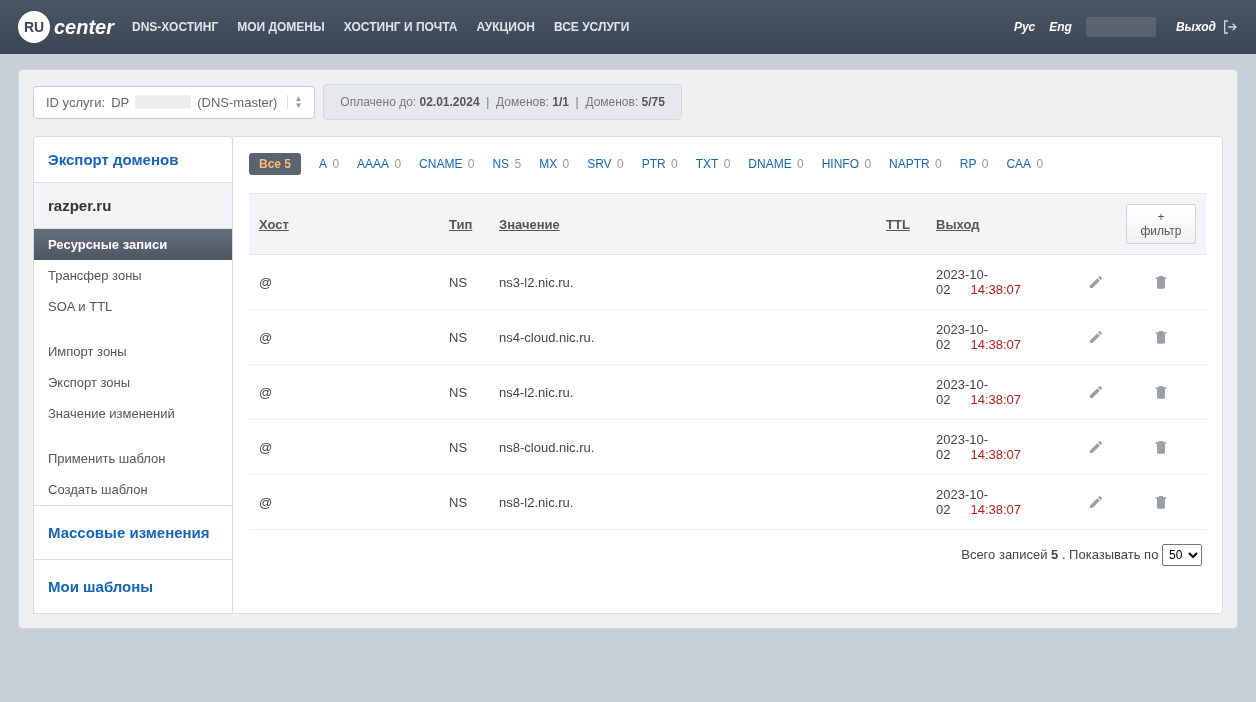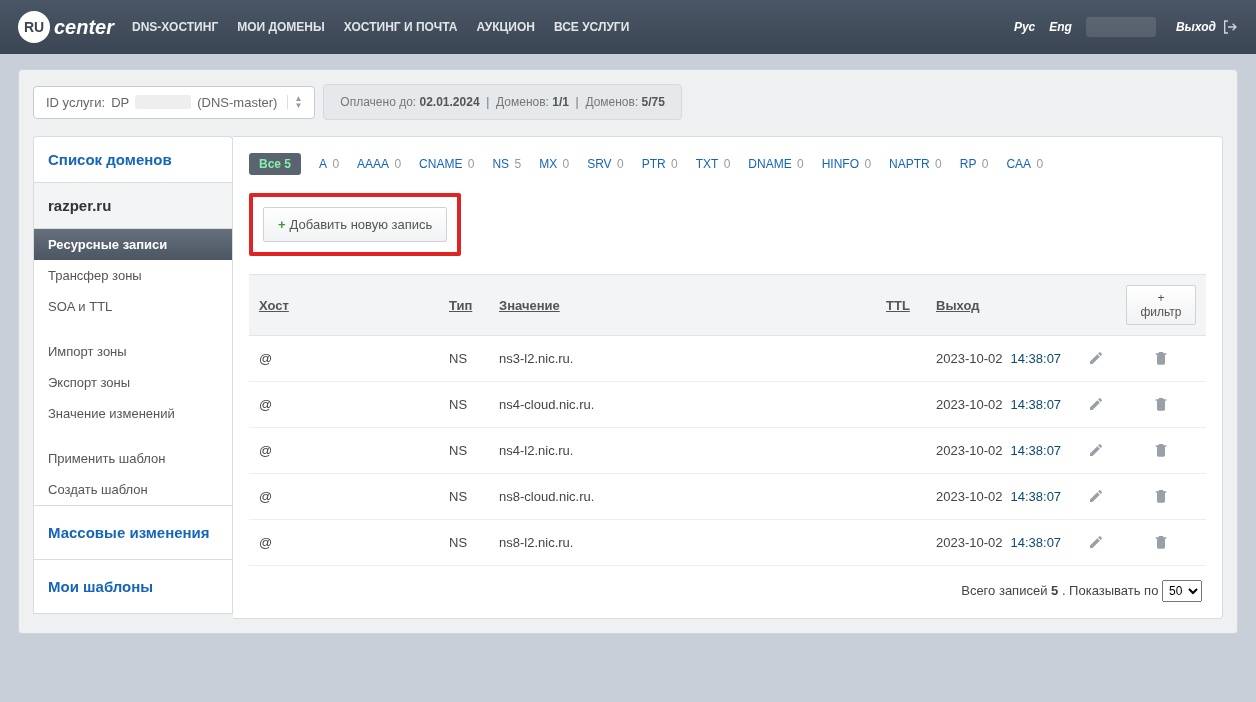--- a/index.html
+++ b/index.html
@@ -37,36 +37,36 @@
 .side-menu { border: 1px solid #d8dce1; border-top: none; background: #fff; }
 .side-menu a { display: block; padding: 8px 14px; font-size: 13px; color: #555; text-decoration: none; cursor: pointer; }
 .side-menu a.active { background: linear-gradient(to bottom, #66707c, #4c5662); color: #fff; font-weight: bold; }
 .side-menu .gap { height: 14px; }
 .side-sec { font-size: 15px; font-weight: bold; color: #1565b8; border-top: none; padding: 18px 14px; }
 
 .main { flex: 1; background: #fff; border: 1px solid #d8dce1; border-left: none; padding: 16px; border-radius: 0 4px 4px 0; }
 
 
 .pills { display: flex; gap: 18px; align-items: center; font-size: 12px; margin-bottom: 18px; }
-.pill-active { background: #5a6470; color: #86efac; padding: 4px 10px; border-radius: 3px; font-weight: bold; }
+.pill-active { background: #5a6470; color: #fdba74; padding: 4px 10px; border-radius: 3px; font-weight: bold; }
 .pill { color: #1565b8; cursor: pointer; }
 .pill .cnt { color: #999; margin-left: 2px; }
 
 
 .add-row { margin-bottom: 18px; }
 .add-highlight { display: inline-block; border: 4px solid #e02424; padding: 10px; border-radius: 2px; }
 .add-btn { background: linear-gradient(to bottom, #fff, #f1f2f3); border: 1px solid #cfd3d8; padding: 9px 14px; font-size: 13px; color: #555; cursor: pointer; border-radius: 2px; }
 .add-btn .plus { color: #3a9a3a; font-weight: bold; margin-right: 4px; }
 
 
 table.rec { width: 100%; border-collapse: collapse; font-size: 13px; }
 table.rec th { text-align: left; padding: 10px 10px; background: #f3f4f6; border-top: 1px solid #e0e3e7; border-bottom: 1px solid #e0e3e7; color: #555; font-weight: bold; text-decoration: underline; }
 table.rec th.nou { text-decoration: none; }
 table.rec td { padding: 12px 10px; border-bottom: 1px solid #eceef0; color: #444; }
-.date-dim { color: #0c4a6e; margin-left: 8px; }
+.date-dim { color: #b91c1c; margin-left: 20px; }
 .ico-btn { color: #9aa0a8; cursor: pointer; width: 20px; height: 20px; display: inline-flex; align-items: center; justify-content: center; }
 .ico-btn svg { width: 16px; height: 16px; }
 .filter-btn { background: linear-gradient(to bottom,#fff,#f1f2f3); border: 1px solid #cfd3d8; padding: 5px 10px; font-size: 12px; color: #555; cursor: pointer; border-radius: 2px; text-align: center; }
 
 .pager { text-align: right; font-size: 13px; color: #444; padding: 14px 4px 0; }
 .pager select { font-size: 12px; padding: 2px; }
 </style>
 </head>
 <body>
 
@@ -117,21 +117,21 @@
         <b>1/1</b>
         &nbsp;|&nbsp;
         <span>Доменов:</span>
         <b>5/75</b>
       </div>
     </div>
 
     <div class="cols">
 
       <div class="side">
-        <div class="side-head">Список доменов</div>
+        <div class="side-head">Экспорт доменов</div>
         <div class="side-domain">razper.ru</div>
         <div class="side-menu">
           <a class="active">Ресурсные записи</a>
           <a>Трансфер зоны</a>
           <a>SOA и TTL</a>
           <div class="gap"></div>
           <a>Импорт зоны</a>
           <a>Экспорт зоны</a>
           <a>Значение изменений</a>
           <div class="gap"></div>
@@ -153,27 +153,20 @@
             <span class="pill">SRV<span class="cnt"> 0</span></span>
             <span class="pill">PTR<span class="cnt"> 0</span></span>
             <span class="pill">TXT<span class="cnt"> 0</span></span>
             <span class="pill">DNAME<span class="cnt"> 0</span></span>
             <span class="pill">HINFO<span class="cnt"> 0</span></span>
             <span class="pill">NAPTR<span class="cnt"> 0</span></span>
             <span class="pill">RP<span class="cnt"> 0</span></span>
             <span class="pill">CAA<span class="cnt"> 0</span></span>
           </div>
 
-        <div class="add-row">
-          <span class="add-highlight">
-            <button class="add-btn">
-              <span class="plus">+</span><span>Добавить новую запись</span>
-            </button>
-          </span>
-        </div>
 
         <table class="rec">
           <thead>
             <tr>
               <th style="width:190px">Хост</th>
               <th style="width:50px">Тип</th>
               <th>Значение</th>
               <th style="width:50px">TTL</th>
               <th style="width:150px">Выход</th>
               <th style="width:40px" class="nou"></th>

